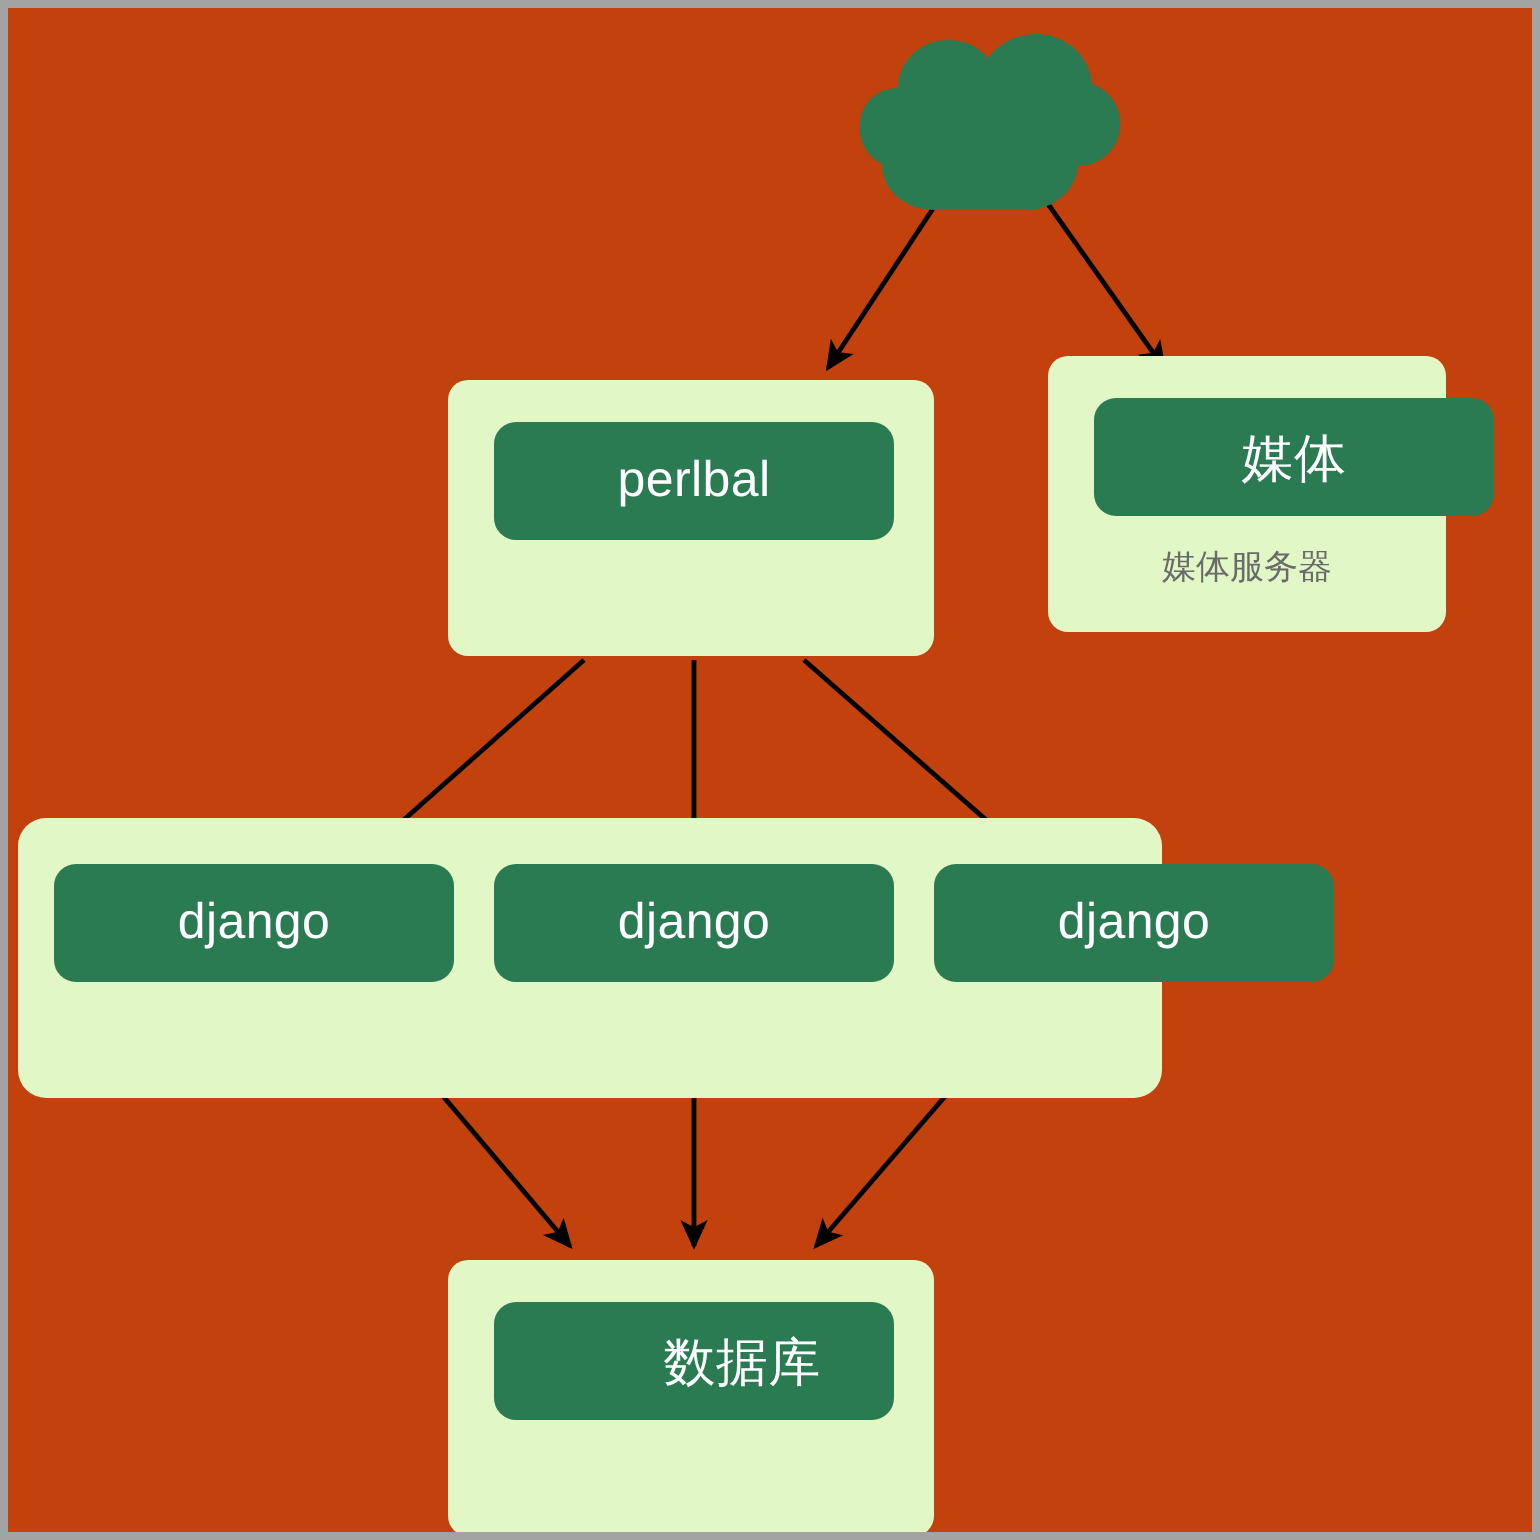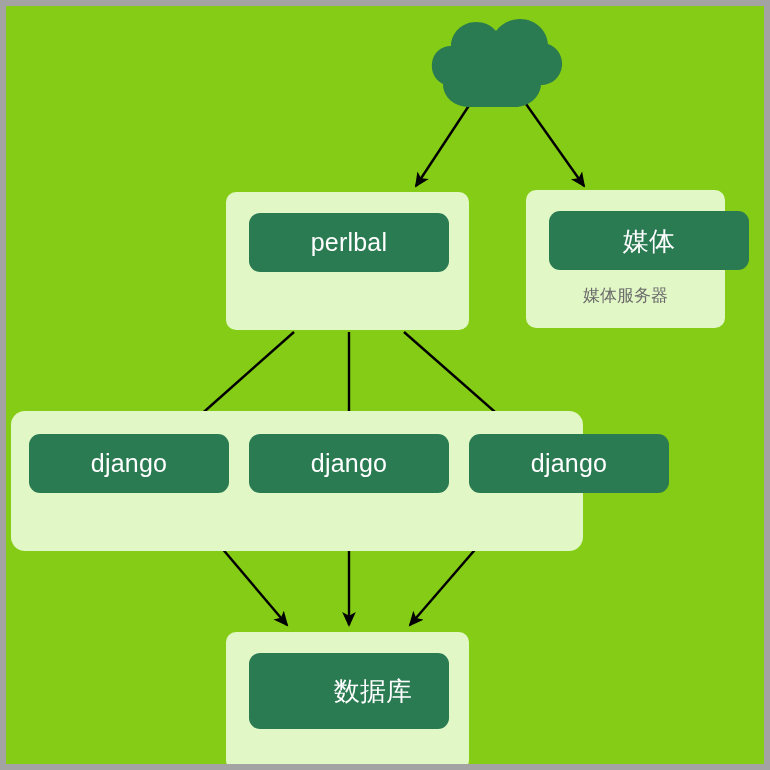--- a/index.html
+++ b/index.html
@@ -8,22 +8,22 @@
     padding: 0;
     background: #ffffff;
   }
   body {
     font-family: "Liberation Sans", "DejaVu Sans", sans-serif;
   }
   #diagram-canvas {
     position: relative;
     width: 770px;
     height: 770px;
-    background: #84cc16;
-    border: 6px solid #a3a3a3;
+    background: #c2410c;
+    border: 4px solid #a3a3a3;
     box-sizing: border-box;
     overflow: hidden;
   }
   #edge-layer {
     position: absolute;
     left: 0;
     top: 0;
     width: 770px;
     height: 770px;
     pointer-events: none;
@@ -102,37 +102,37 @@
                C111,85 100,95 86,95 Z" fill="#2a7a52"></path>
     </svg>
   </div>
 
   <div id="groups-layer">
       <div class="group-box" style="left: 220px; top: 186px; width: 243px; height: 138px; background: rgb(226, 247, 198);">
         <div class="node-box" style="left: 23px; top: 21px; width: 200px; height: 59px; background: rgb(42, 122, 82);">
           <span class="node-label" style="color: rgb(255, 255, 255);">perlbal</span>
         </div>
       </div>
-      <div class="group-box" style="left: 520px; top: 184px; width: 199px; height: 138px; background: rgb(226, 247, 198);">
+      <div class="group-box" style="left: 520px; top: 174px; width: 199px; height: 138px; background: rgb(226, 247, 198);">
         <div class="node-box" style="left: 23px; top: 21px; width: 200px; height: 59px; background: rgb(42, 122, 82);">
           <span class="node-label cjk" style="color: rgb(255, 255, 255);">媒体</span>
         </div>
         <div class="group-label" style="top: 96px; color: rgb(107, 107, 107);">媒体服务器</div>
       </div>
       <div class="group-box" style="left: 5px; top: 405px; width: 572px; height: 140px; background: rgb(226, 247, 198); border-radius: 14px;">
         <div class="node-box" style="left: 18px; top: 23px; width: 200px; height: 59px; background: rgb(42, 122, 82);">
           <span class="node-label" style="color: rgb(255, 255, 255);">django</span>
         </div>
         <div class="node-box" style="left: 238px; top: 23px; width: 200px; height: 59px; background: rgb(42, 122, 82);">
           <span class="node-label" style="color: rgb(255, 255, 255);">django</span>
         </div>
         <div class="node-box" style="left: 458px; top: 23px; width: 200px; height: 59px; background: rgb(42, 122, 82);">
           <span class="node-label" style="color: rgb(255, 255, 255);">django</span>
         </div>
       </div>
       <div class="group-box" style="left: 220px; top: 626px; width: 243px; height: 138px; background: rgb(226, 247, 198);">
-        <div class="node-box" style="left: 23px; top: 21px; width: 200px; height: 76px; background: rgb(42, 122, 82); padding-left: 48px;">
+        <div class="node-box" style="left: 23px; top: 21px; width: 200px; height: 59px; background: rgb(42, 122, 82); padding-left: 48px;">
           <span class="node-label cjk" style="color: rgb(255, 255, 255);">数据库</span>
         </div>
       </div>
     </div>
 
 </div>
 
 </body></html>

